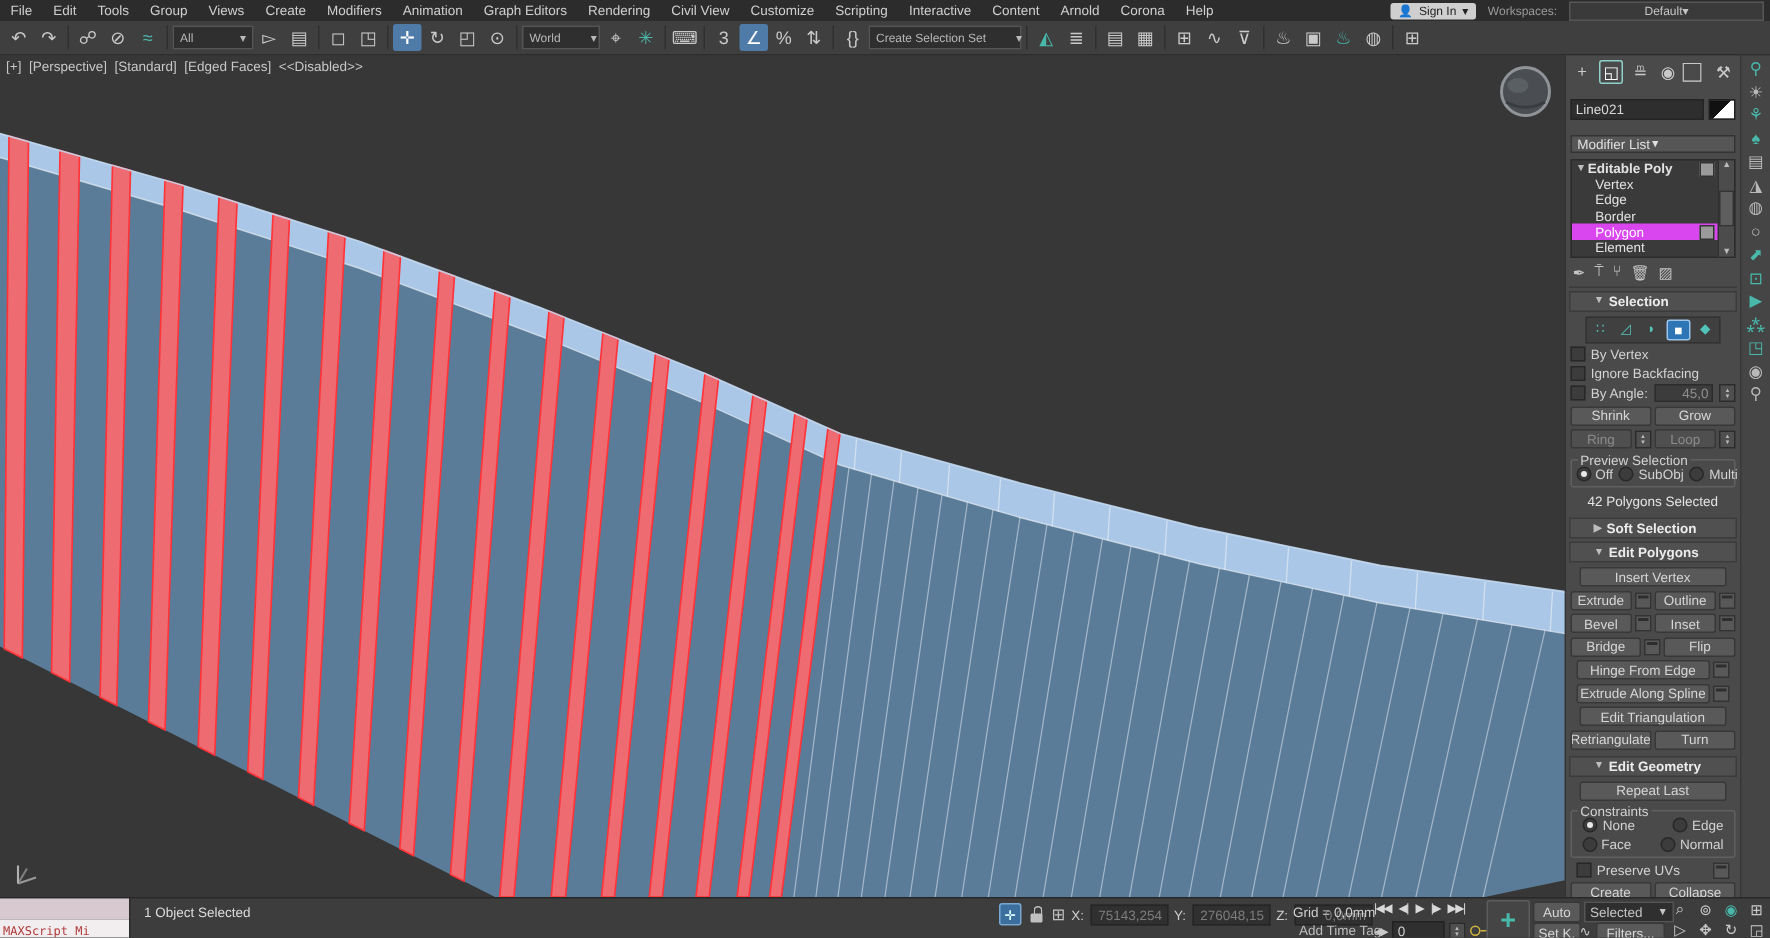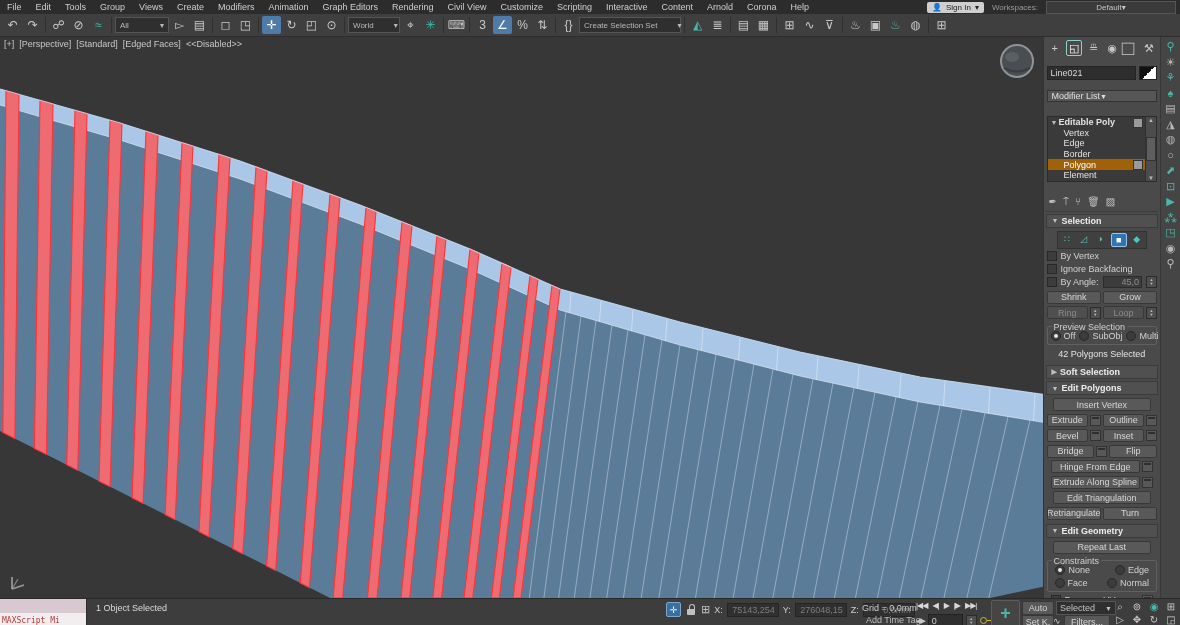--- a/index.html
+++ b/index.html
@@ -25,34 +25,34 @@
   .vp-label span{cursor:default}
   
   .cmdpanel{width:113px;background:#4a4a4a;border-left:1px solid #333;display:flex;flex-direction:column;overflow:hidden;padding:0 2px}
   .cp-tabs{display:flex;align-items:center;gap:4px;padding:3px 2px 2px 2px}
   .cp-tab{width:15px;height:14px;display:flex;align-items:center;justify-content:center;color:#c9c9c9;font-size:11px}
   .cp-tab.active{border:1px solid #8fd0c8;border-radius:2px;color:#fff}
   .namerow{display:flex;gap:3px;align-items:center;margin:8px 1px}
   .namefield{flex:1;height:12px;background:#2e2e2e;border:1px solid #242424;color:#d8d8d8;display:flex;align-items:center;padding:0 3px}
   .swatch{width:16px;height:12px;background:linear-gradient(135deg,#111 50%,#fff 50%);border:1px solid #222}
   .modlist{height:13px;background:#565656;border:1px solid #333;display:flex;align-items:center;padding:0 4px;margin:2px 1px;color:#e0e0e0}
-  .stack{height:64px;background:#3a3a3a;border:1px solid #2b2b2b;margin:12px 1px;display:flex}
+  .stack{height:64px;background:#3a3a3a;border:1px solid #2b2b2b;margin:2px 1px;display:flex}
   .stackrows{flex:1;display:flex;flex-direction:column}
   .srow{height:10.6px;display:flex;align-items:center;color:#e2e2e2;padding-left:3px;position:relative}
   .srow .exp{width:8px;font-size:7px;color:#bbb}
   .srow.lvl1{padding-left:16px}
-  .srow.sel{background:#a16207;color:#fff}
+  .srow.sel{background:#d946ef;color:#fff}
   .srow .rbox{position:absolute;right:2px;top:1px;width:8px;height:8px;background:#9a9a9a;border:1px solid #333}
   .srow.b{font-weight:bold}
   .stackscroll{width:10px;background:#4c4c4c;border-left:1px solid #303030;display:flex;flex-direction:column;justify-content:space-between;align-items:center;font-size:6px;color:#bbb}
   .sthumb{width:8px;flex:0 0 22px;background:#5e5e5e;border:1px solid #333;margin:1px 0}
   .stacktools{display:flex;gap:6px;align-items:center;padding:2px 3px 3px 3px;border-bottom:1px solid #3a3a3a}
   .stool{color:#c5c5c5;font-size:10px}
   .rollout{margin-top:2px}
-  .rhead{height:12px;background:#505050;border:1px solid #3b3b3b;display:flex;align-items:center;gap:3px;padding:0 5px;font-weight:bold;color:#ececec}
+  .rhead{height:12px;background:#505050;border:1px solid #3b3b3b;display:flex;align-items:center;gap:3px;padding:0 16px;font-weight:bold;color:#ececec}
   .rhead .arr{font-size:7px;color:#bdbdbd}
   .rbody{padding:3px 1px 2px 1px;display:flex;flex-direction:column;gap:2.5px}
   .btn{background:#595959;border:1px solid #383838;border-radius:2px;height:11px;display:flex;align-items:center;justify-content:center;color:#d6d6d6;cursor:default;overflow:hidden}
   .btn.dis{color:#8b8b8b;background:#4f4f4f}
   .row2{display:flex;gap:2px;align-items:center}
   .row2 .btn{flex:1}
   .sbox{flex:0 0 9px;width:9px;height:9px;background:#585858;border:1px solid #333;position:relative}
   .sbox::after{content:"";position:absolute;left:1px;top:1px;right:1px;height:2px;background:#2e2e2e}
   .chk{flex:0 0 8px;width:8px;height:8px;background:#3c3c3c;border:1px solid #282828}
   .radio{flex:0 0 8px;width:8px;height:8px;border-radius:50%;background:#3c3c3c;border:1px solid #282828;position:relative}

